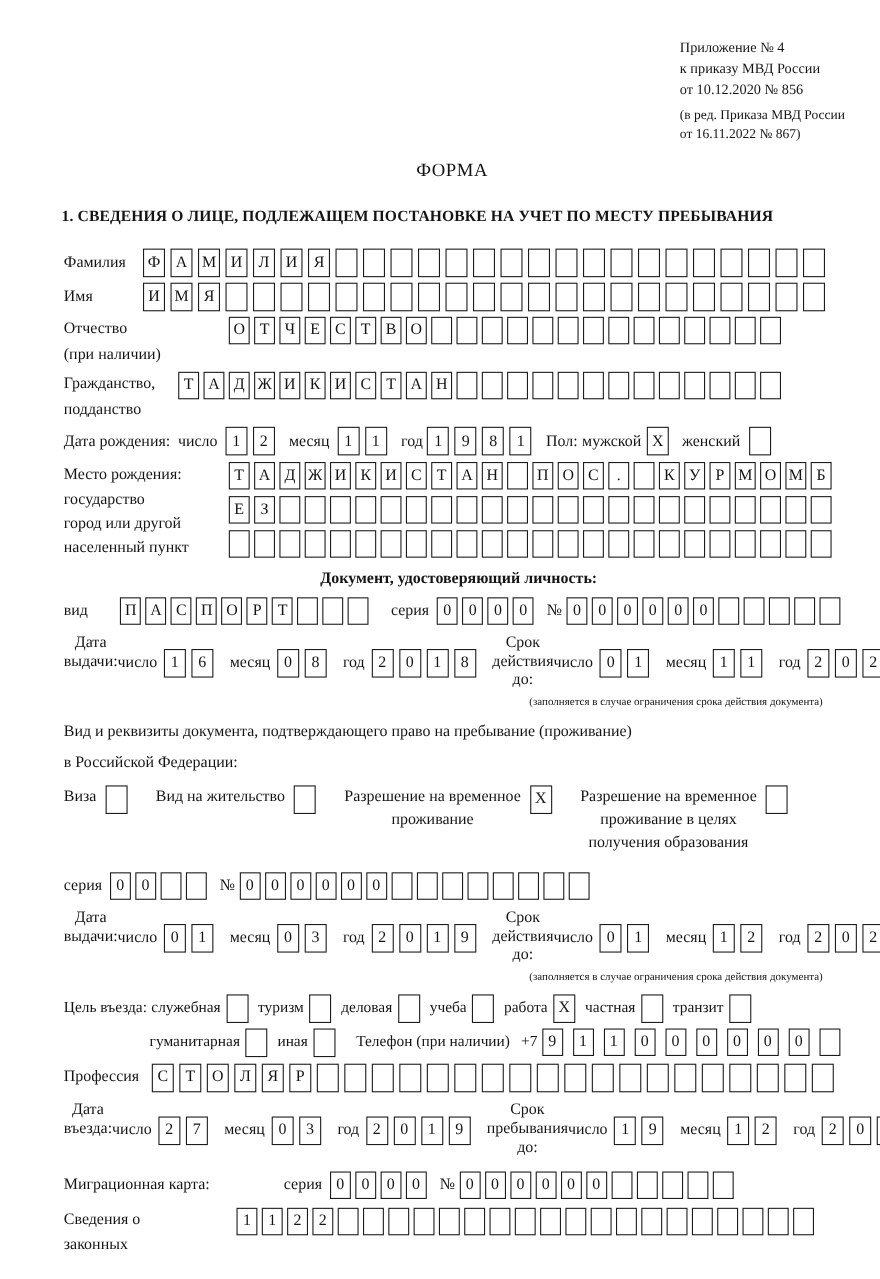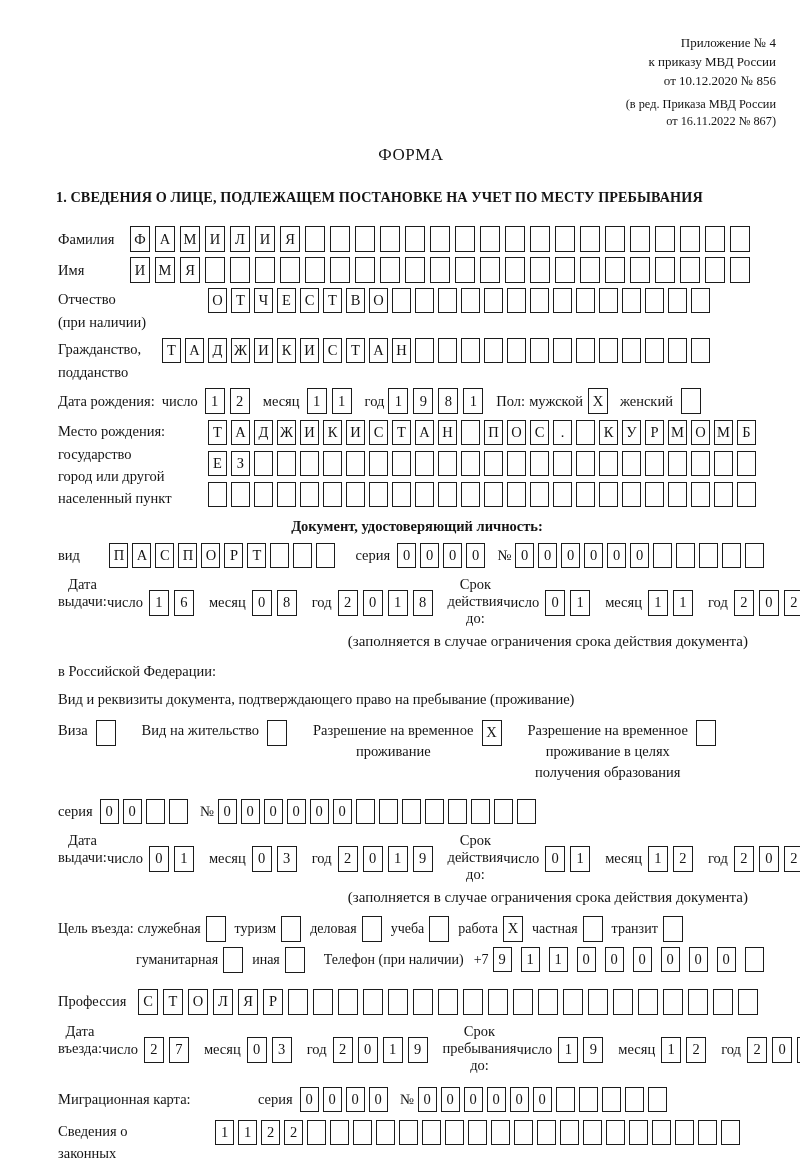--- a/index.html
+++ b/index.html
@@ -1,20 +1,20 @@
 <!DOCTYPE html>
 <html><head>
 <meta charset="utf-8">
 <style>
   html,body { margin:0; padding:0; background:#ffffff; }
   body { width:800px; font-family:"Liberation Serif", serif; color:#141414; }
   .page { box-sizing:border-box; width:800px; min-height:1163px; padding:34px 24px 16px 58px; background:#fff; }
 
   
-  .hdr { margin-left:560px; font-size:13px; line-height:1.45; white-space:nowrap;text-align:right; }
+  .hdr { margin-left:560px; font-size:13px; line-height:1.45; white-space:nowrap; }
   .hdr .small { font-size:12.3px; }
   .hdr .gap { margin-top:5px; }
   .forma { text-align:center; margin:14px 12px 0 0; font-weight:normal; font-size:17px; letter-spacing:.5px; }
 
   .title { text-align:center; font-weight:bold; font-size:15.5px; line-height:1.5; margin-top:14px; letter-spacing:.2px; }
   .t-underline { display:inline-block; width:54px; border-bottom:2px solid #222; margin-left:10px; vertical-align:baseline; }
 
   .sec { font-weight:bold; font-size:14.2px; margin:24px 0 20px -2px; letter-spacing:.1px; }
 
   .row { display:flex; align-items:center; margin-bottom:5px; }
@@ -38,21 +38,21 @@
   .mb6 { margin-bottom:6px; }
 
   .doc-head { text-align:center; font-weight:bold; font-size:14.5px; margin:8px 0 8px 0; }
 
   .dates { display:flex; justify-content:space-between; margin:8px 36px 0 0; }
   .date-group { display:flex; flex-direction:row; }
   .dg-head { text-align:center; font-size:14.5px; margin-bottom:3px; }
   .date-row { display:flex; align-items:center; }
   .date-row .lbl { margin-right:6px; }
   .date-row .boxes { margin-right:10px; }
-  .note { font-size:15px; text-align:right; margin:3px 28px 10px 0; }
+  .note { font-size:10px; text-align:right; margin:3px 28px 10px 0; }
 
   .intro { font-size:14.5px; line-height:1.65; margin-top:4px; }
   .opts { display:flex; align-items:flex-start; margin:8px 0 16px 0; }
   .opt-label { display:flex; flex-direction:column; text-align:center; font-size:14.5px; line-height:1.45; margin:0 7px 0 14px; white-space:nowrap; }
   .opts .first { margin-left:0; }
 
   .purpose .lbl { font-size:14px; margin-right:4px; }
   .purpose .cell { margin-right:9px; }
   .indent { margin-left:78px; }
 </style>
@@ -395,22 +395,22 @@
             <span class="cell">2</span>
             <span class="cell">0</span>
             <span class="cell">2</span>
             <span class="cell">5</span>
           </span>
       </div>
     </div>
   </div>
   <div class="note">(заполняется в случае ограничения срока действия документа)</div>
 
+  <div class="intro">Вид и реквизиты документа, подтверждающего право на пребывание (проживание)</div>
   <div class="intro">в Российской Федерации:</div>
-  <div class="intro">Вид и реквизиты документа, подтверждающего право на пребывание (проживание)</div>
 
   <div class="opts">
     <span class="opt-label first">
         <span>Виза</span>
       </span>
     <span class="cell check"></span>
     <span class="opt-label">
         <span>Вид на жительство</span>
       </span>
     <span class="cell check"></span>
@@ -534,21 +534,21 @@
         <span class="cell">0</span>
         <span class="cell">0</span>
         <span class="cell">0</span>
         <span class="cell">0</span>
         <span class="cell">0</span>
         <span class="cell">0</span>
         <span class="cell"></span>
       </span>
   </div>
 
-  <div class="row" style="margin-top:16px">
+  <div class="row" style="margin-top:6px">
     <span class="lbl w80">Профессия</span>
     <span class="boxes">
         <span class="cell">С</span>
         <span class="cell">Т</span>
         <span class="cell">О</span>
         <span class="cell">Л</span>
         <span class="cell">Я</span>
         <span class="cell">Р</span>
         <span class="cell"></span>
         <span class="cell"></span>

